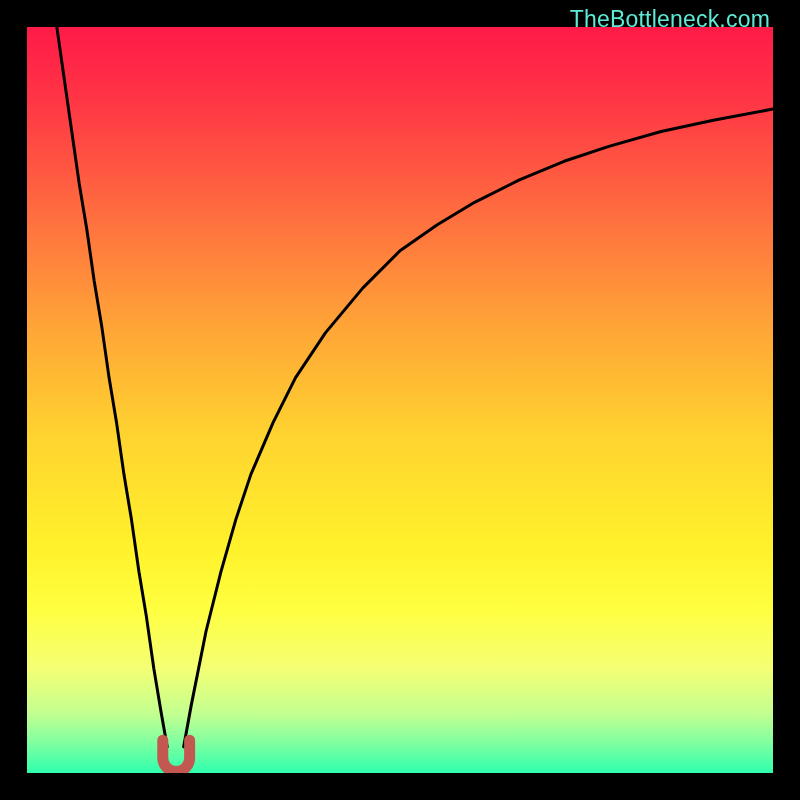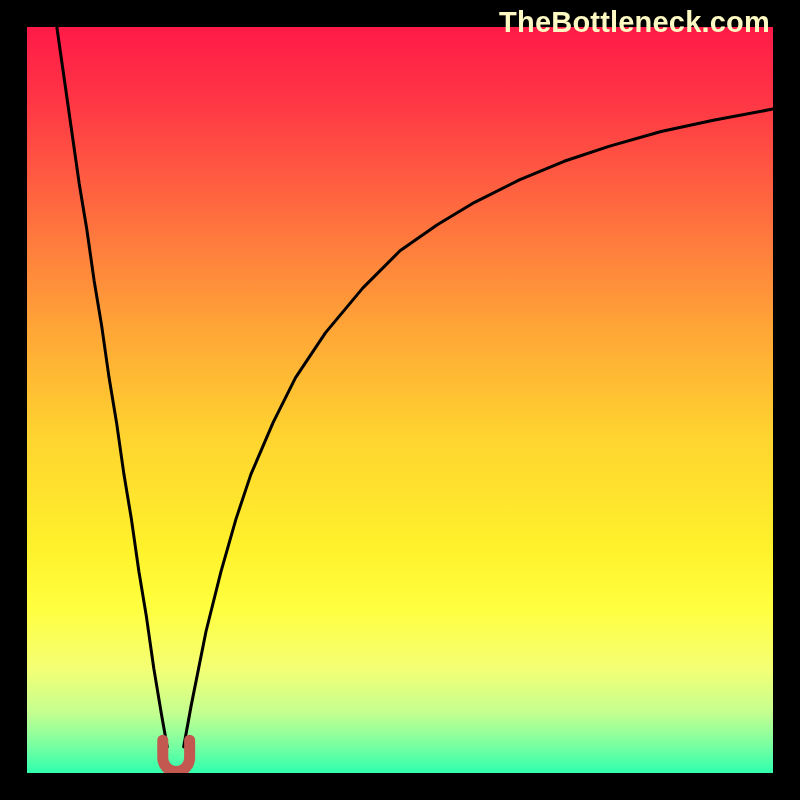--- a/index.html
+++ b/index.html
@@ -21,23 +21,23 @@
     left: 27px;
     top: 27px;
     width: 746px;
     height: 746px;
     overflow: hidden;
   }
   .watermark {
     position: absolute;
     top: 6px;
     right: 30px;
-    color: #fef9c3;
-    font-size: 29px;
-    font-weight: 700;
+    color: #5eead4;
+    font-size: 23px;
+    font-weight: 400;
     letter-spacing: 0.2px;
     user-select: none;
   }
   svg { display: block; }
 </style>
 </head>
 <body>
 
 <div class="frame">
   <div class="plot-area">

